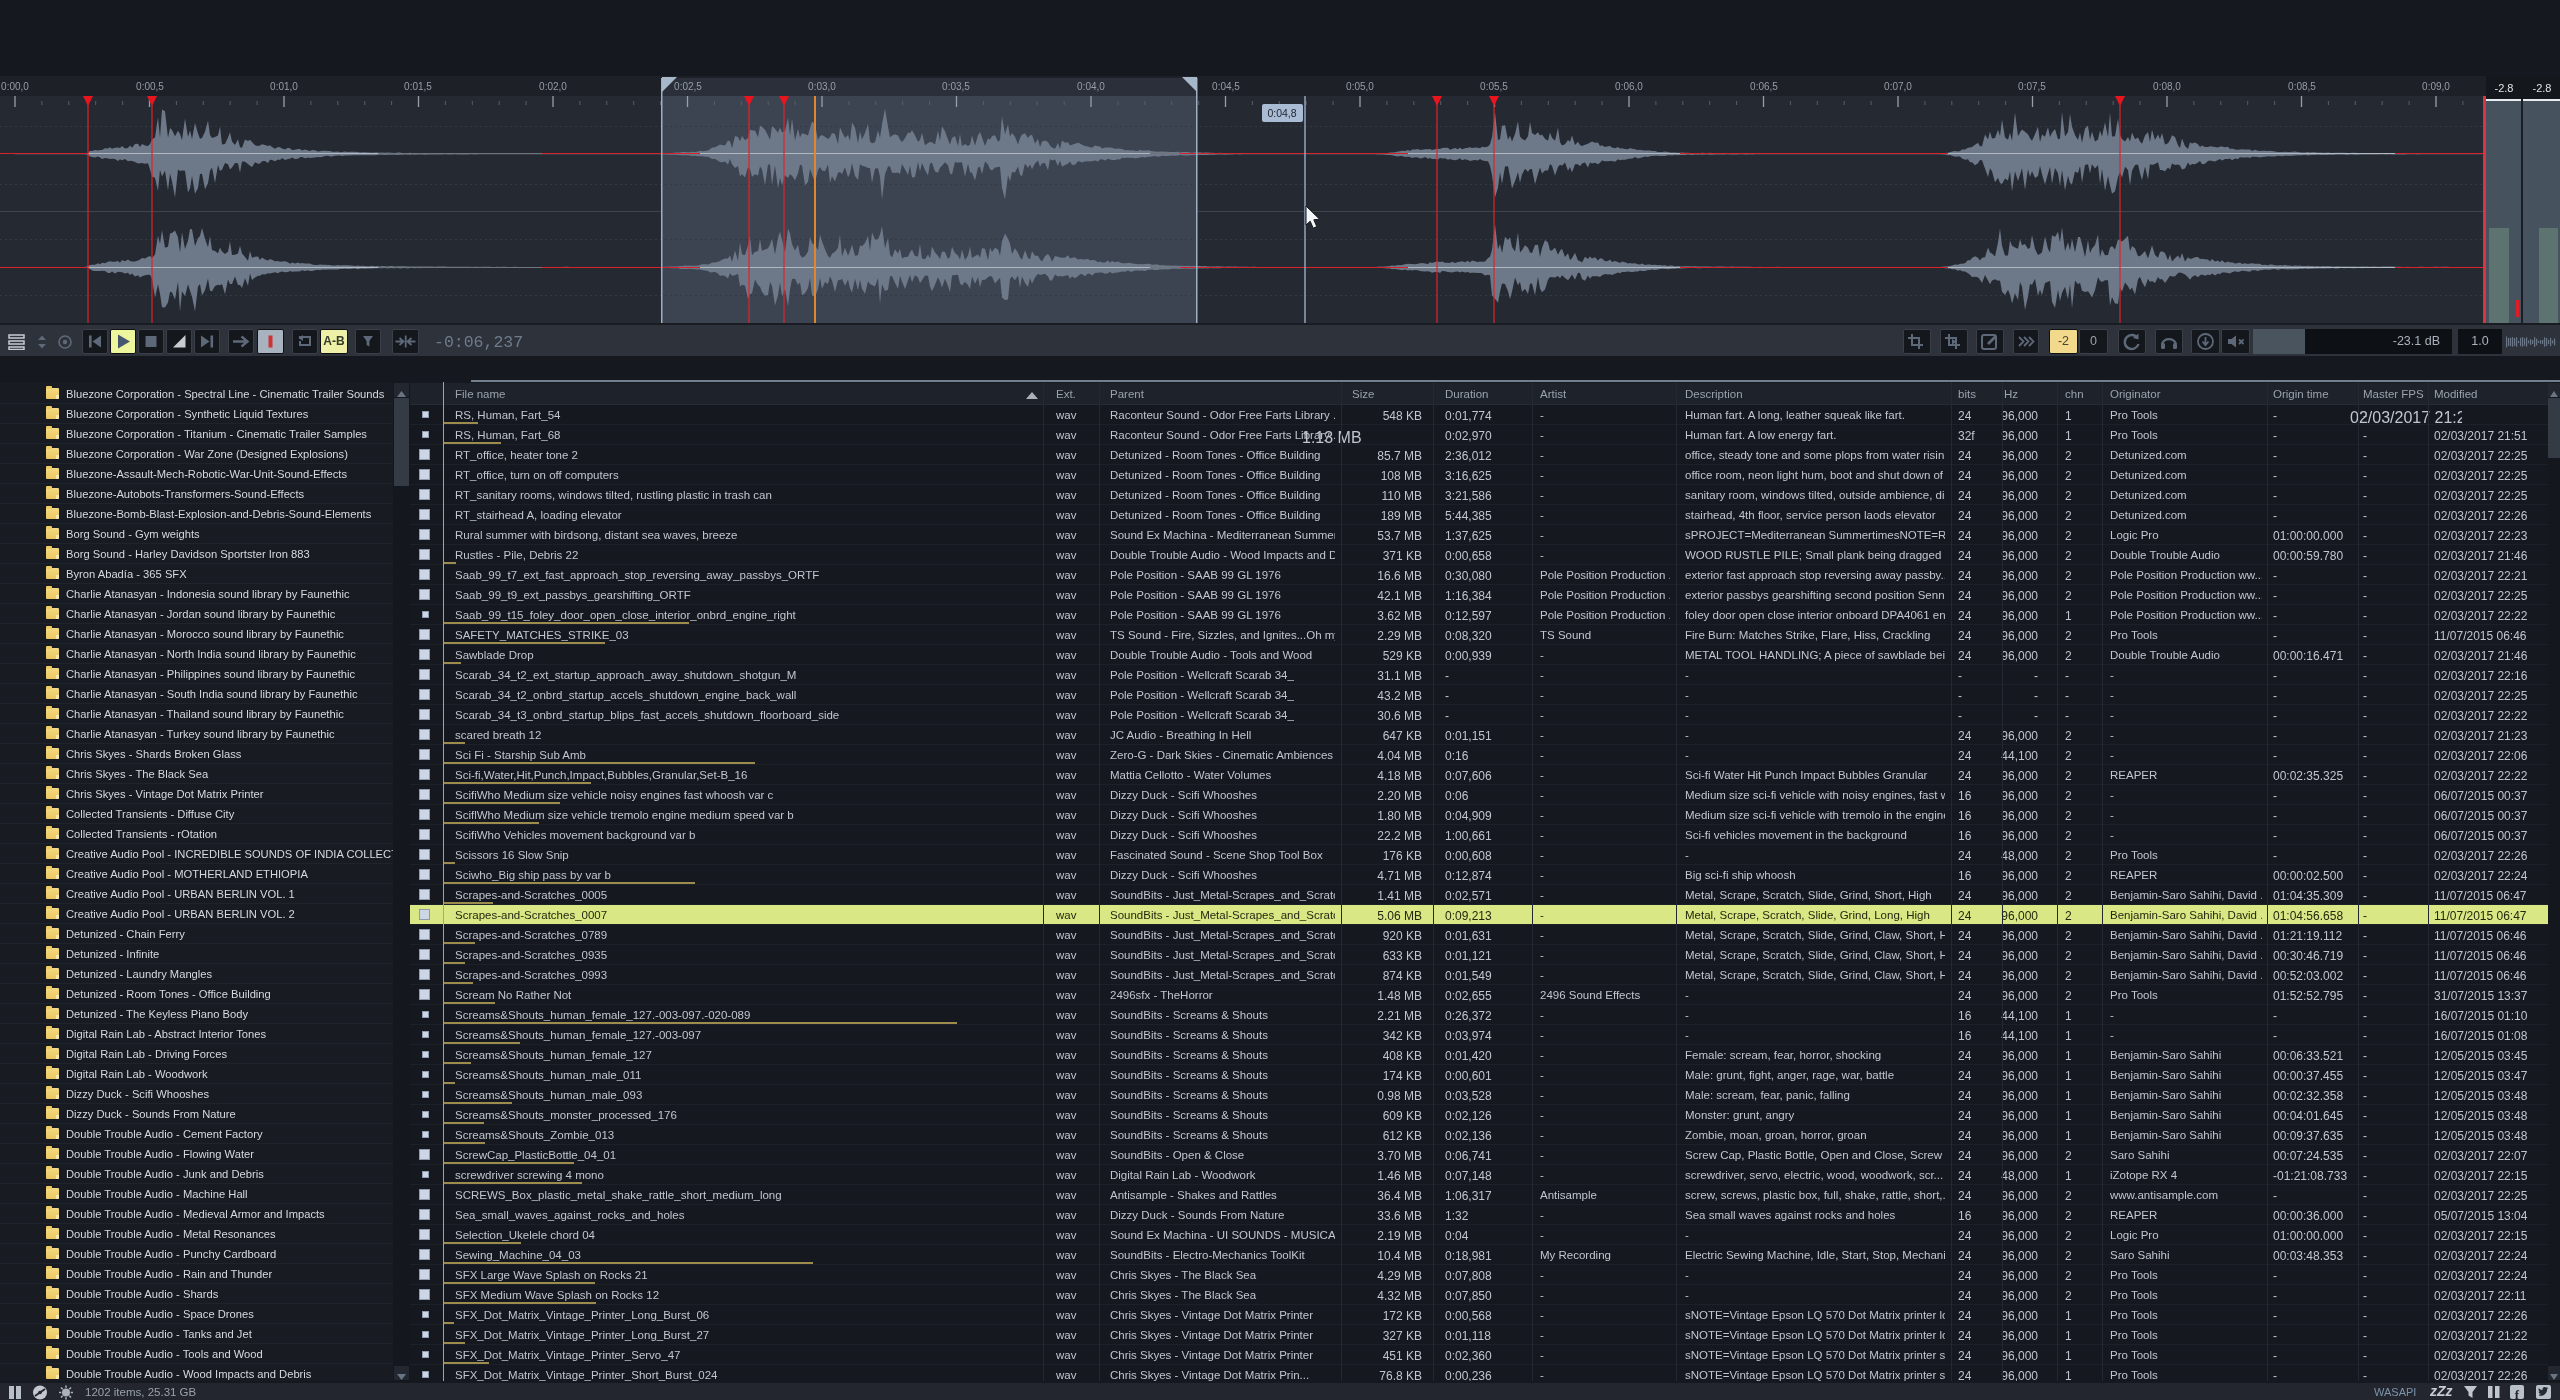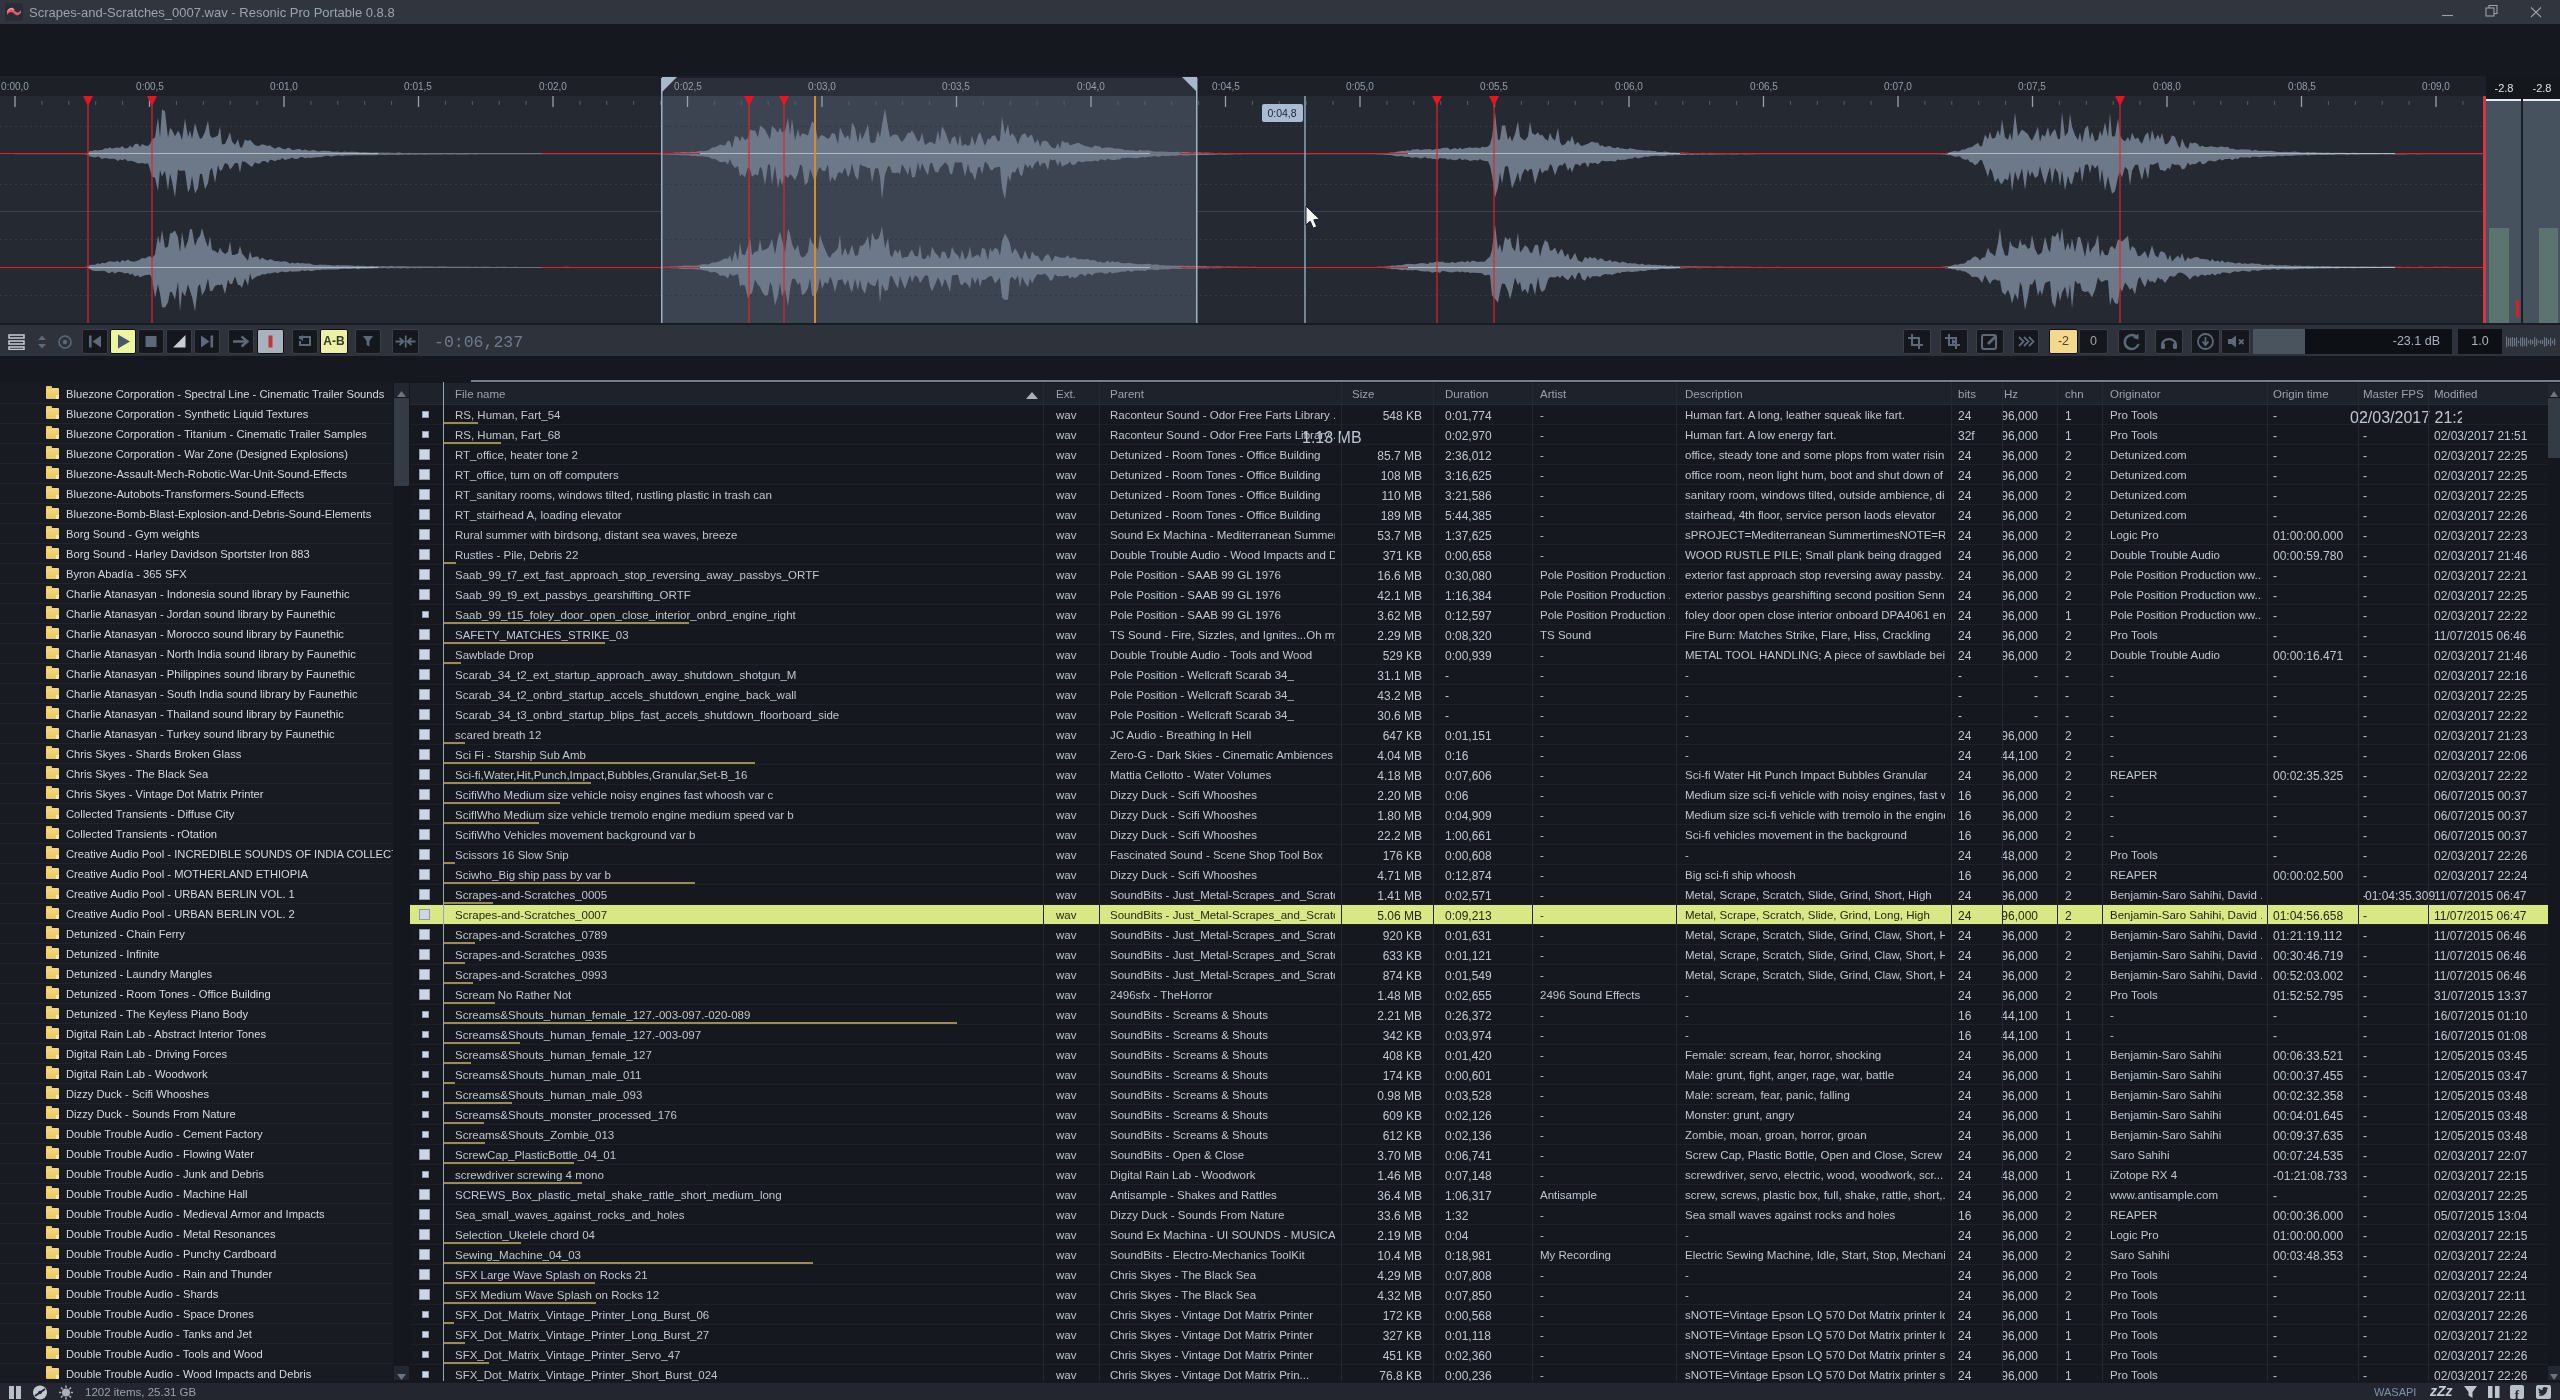--- a/index.html
+++ b/index.html
@@ -34,36 +34,20 @@
 .cell{position:absolute;top:4px;font-size:11.5px;color:#c0c6cf;white-space:nowrap;overflow:hidden;}
 .sel .cell{color:#23270f;}
 .cb{position:absolute;left:9px;top:4px;width:11px;height:11px;background:#ccd6e4;
  border:1px solid #8e9aae;}
 .cb.sm{left:12px;top:6px;width:7px;height:7px;}
 .dbar{position:absolute;left:33px;bottom:0px;height:2px;background:#9c8c4e;}
 #tablesb{left:2548px;top:382px;width:12px;height:999px;background:#14171d;}
 #statusbar{left:0;top:1382px;width:2560px;height:18px;background:#23262e;border-top:1px solid #161920;}
 </style></head><body>
 <div id="stage">
-    <div class="abs" id="titlebar">
-      <svg class="abs" style="left:5px;top:3px" width="18" height="18" viewBox="0 0 18 18">
-        <rect x="0" y="0" width="18" height="18" rx="3" fill="#272c37"></rect>
-        <path d="M2 9 C4 4.5,7 4,9 7 C11 10,14 10.5,16 7 L16 9.5 C14 13,11 13,9 10.5 C7 8,4.5 8.5,2 12 Z" fill="#e85a60"></path>
-        <path d="M2 8.4 C4 4,7.5 3.6,9.5 6.6 L9 7.6 C7 5,4.5 6,2 9.6 Z" fill="#f2949b"></path>
-      </svg>
-      <div class="t">Scrapes-and-Scratches_0007.wav - Resonic Pro Portable 0.8.8</div>
-      <svg class="abs" style="left:2430px;top:0" width="130" height="24" viewBox="0 0 130 24">
-        <g stroke="#9aa1ab" stroke-width="1.1" fill="none">
-          <path d="M12 15.5 H23"></path>
-          <rect x="56" y="8" width="8" height="8"></rect>
-          <path d="M59 8 V5.5 H67 V13.5 H64"></path>
-          <path d="M101 7.5 L111 17 M111 7.5 L101 17"></path>
-        </g>
-      </svg>
-    </div>
     <svg class="abs" style="left:0;top:76px" width="2560" height="247" viewBox="0 76 2560 247">
       <rect x="0" y="76" width="2560" height="20" fill="#1d2027"></rect>
       <rect x="0" y="96" width="2486" height="227" fill="#252932"></rect>
       <rect x="662" y="78" width="535" height="18" fill="#2b2f39"></rect>
       <rect x="662" y="96" width="535" height="227" fill="#3c4452"></rect>
       <line x1="0" y1="126.5" x2="2483" y2="126.5" stroke="#343a44" stroke-width="1" stroke-dasharray="2,3"></line>
       <line x1="0" y1="184.5" x2="2483" y2="184.5" stroke="#343a44" stroke-width="1" stroke-dasharray="2,3"></line>
       <line x1="0" y1="239.5" x2="2483" y2="239.5" stroke="#343a44" stroke-width="1" stroke-dasharray="2,3"></line>
       <line x1="0" y1="295.5" x2="2483" y2="295.5" stroke="#343a44" stroke-width="1" stroke-dasharray="2,3"></line>
       <line x1="0" y1="211.5" x2="2483" y2="211.5" stroke="#3f454e" stroke-width="1"></line>
@@ -1021,21 +1005,21 @@
         <div class="cell" style="left:646px;width:40px">wav</div>
         <div class="cell" style="left:700px;width:225px">SoundBits - Just_Metal-Scrapes_and_Scratc...</div>
         <div class="cell" style="left:942px;width:70px;text-align:right;font-size:12px">1.41 MB</div>
         <div class="cell" style="left:1035px;width:80px;font-size:12px">0:02,571</div>
         <div class="cell" style="left:1130px;width:130px">-</div>
         <div class="cell" style="left:1275px;width:260px">Metal, Scrape, Scratch, Slide, Grind, Short, High</div>
         <div class="cell" style="left:1548px;width:40px;font-size:12px">24</div>
         <div class="cell" style="left:1576px;width:52px;text-align:right;font-size:12px">96,000</div>
         <div class="cell" style="left:1655px;width:34px;font-size:12px">2</div>
         <div class="cell" style="left:1700px;width:152px">Benjamin-Saro  Sahihi, David ...</div>
-        <div class="cell" style="left:1955px;width:82px;font-size:12px">01:04:35.309</div>
+        <div class="cell" style="left:1863px;width:82px;font-size:12px">01:04:35.309</div>
         <div class="cell" style="left:1953px;width:60px;font-size:12px">-</div>
         <div class="cell" style="left:2024px;width:112px;font-size:12px">11/07/2015 06:47</div>
       </div>
       <div class="rw sel" style="top:523px">
         <div class="cb"></div>
         <div class="cell" style="left:45px;width:585px">Scrapes-and-Scratches_0007</div>
         <div class="cell" style="left:646px;width:40px">wav</div>
         <div class="cell" style="left:700px;width:225px">SoundBits - Just_Metal-Scrapes_and_Scratc...</div>
         <div class="cell" style="left:942px;width:70px;text-align:right;font-size:12px">5.06 MB</div>
         <div class="cell" style="left:1035px;width:80px;font-size:12px">0:09,213</div>

